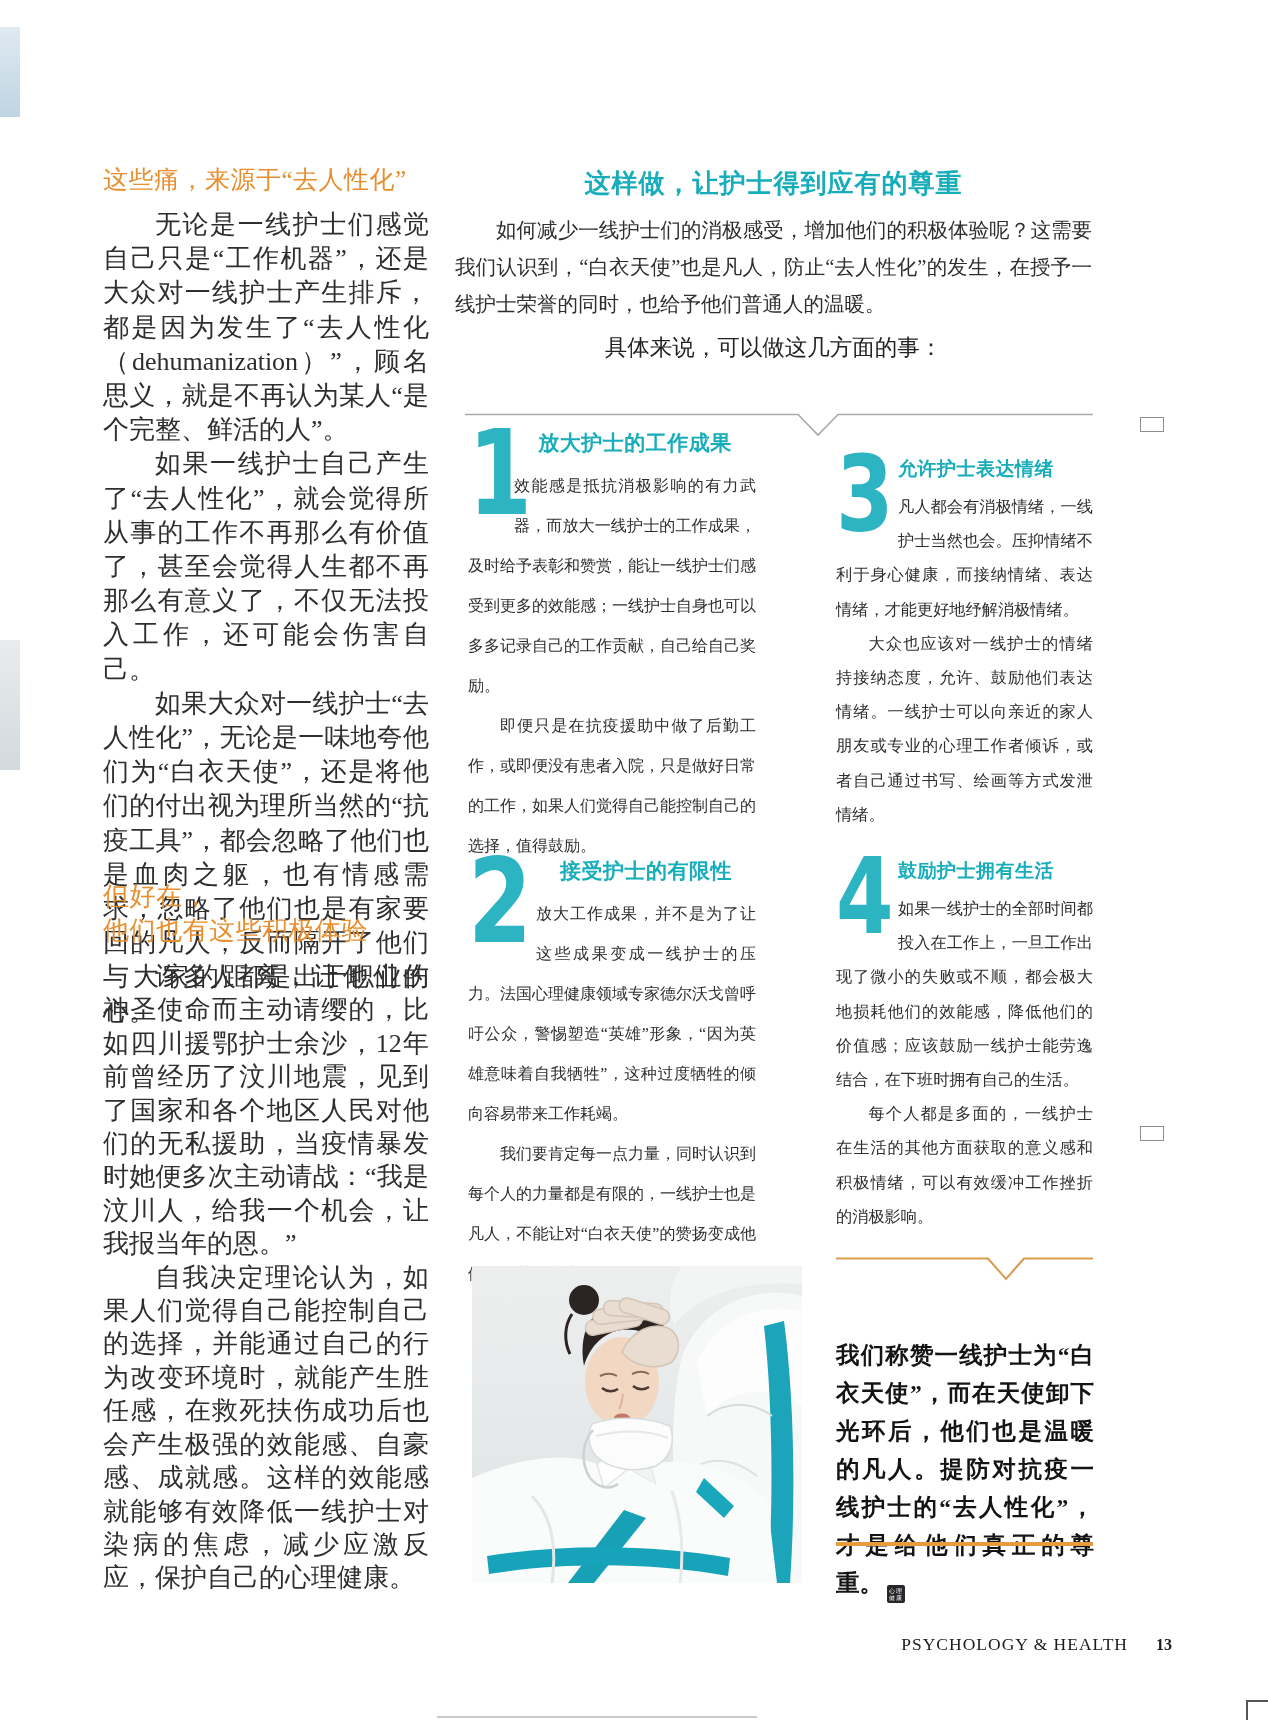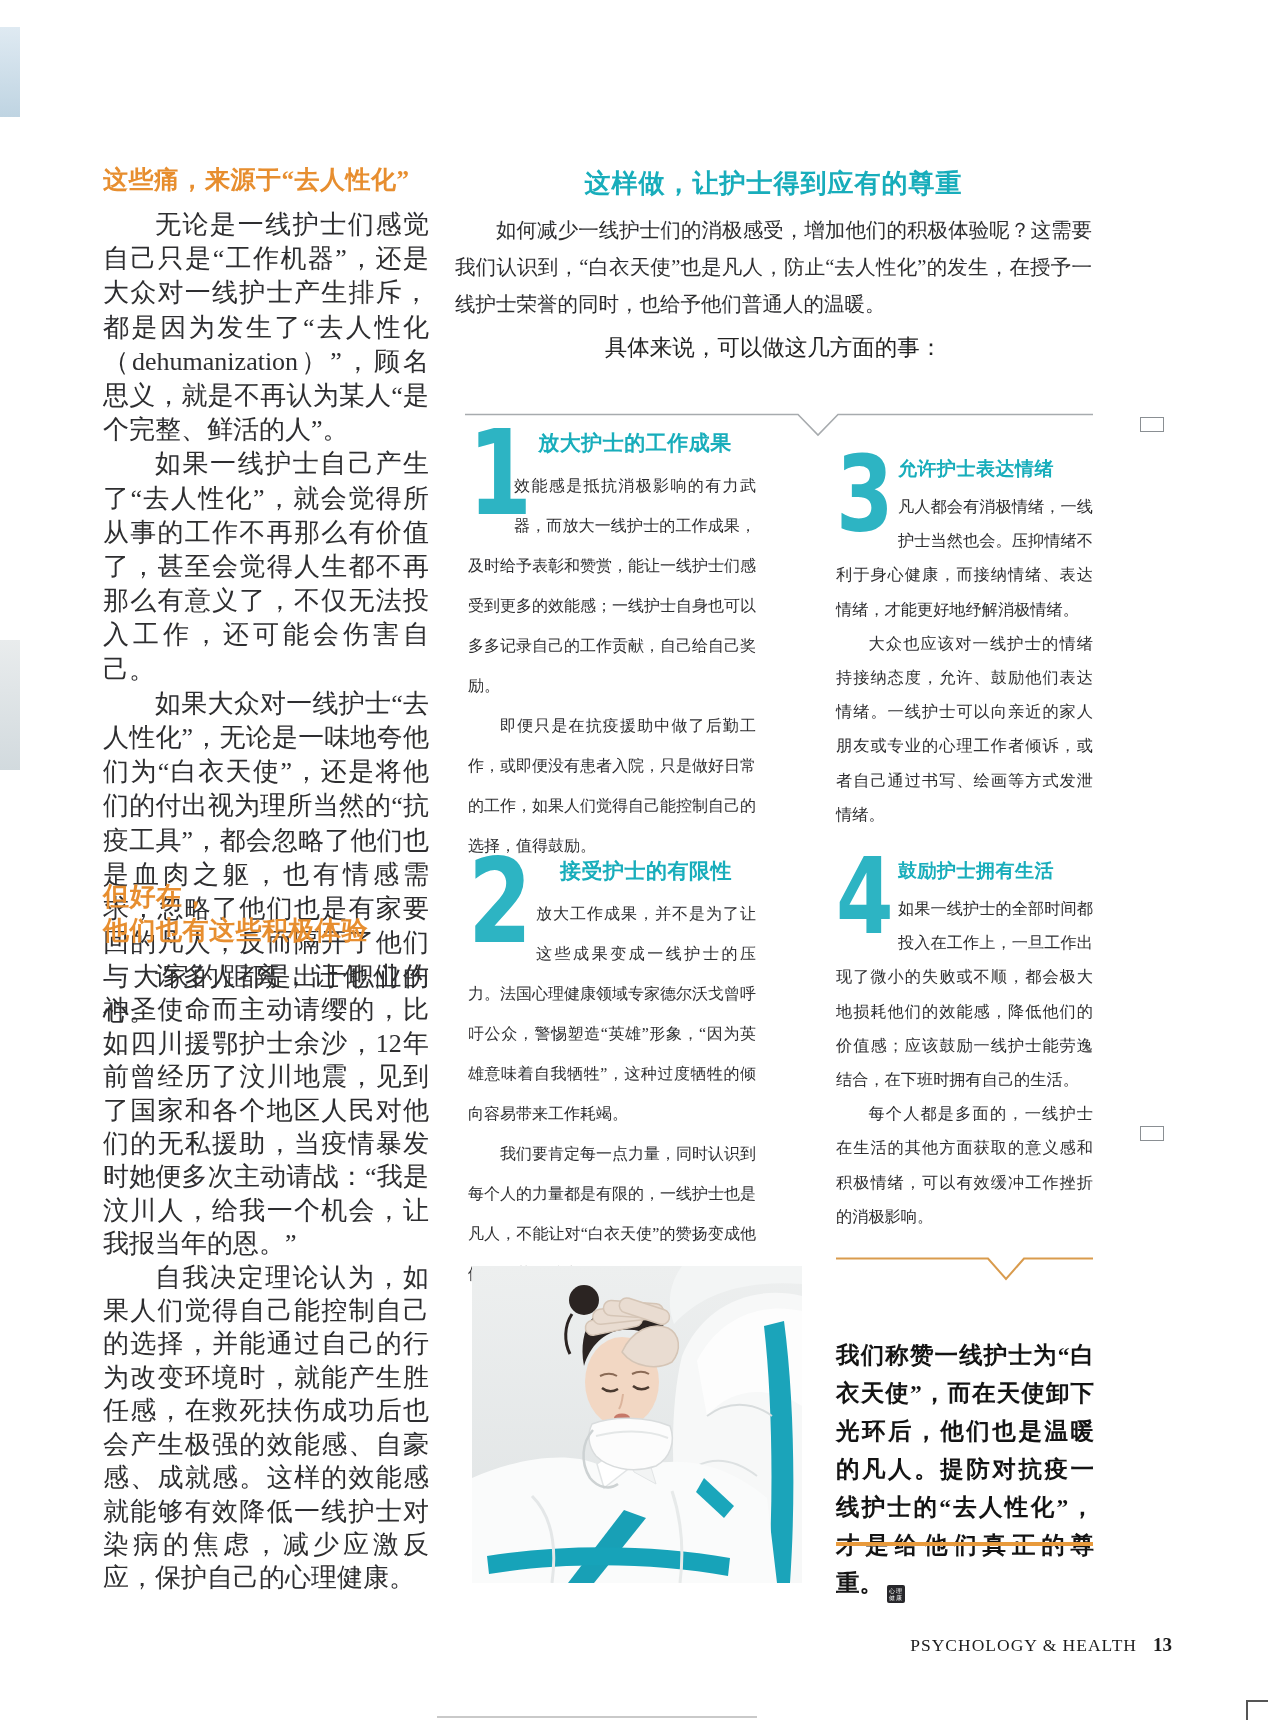--- a/index.html
+++ b/index.html
@@ -20,21 +20,21 @@
   }
   .abs{position:absolute;}
   p{margin:0;text-align:justify;}
   .indent{text-indent:2em;}
   
   .col-left{left:103px;width:326px;}
   .col-left p{font-size:26px;line-height:34.2px;}
   h2.orange{
     margin:0 0 12px 0;color:var(--accent-orange);
     font-family:"Liberation Serif","DejaVu Serif",serif;
-    font-weight:700;font-size:25px;line-height:33px;letter-spacing:.5px;
+    font-weight:400;font-size:25px;line-height:33px;letter-spacing:.5px;
   }
   h2.orange.two-line{font-size:26px;line-height:34px;}
   
   .main-heading{
     left:455px;top:166px;width:637px;text-align:center;
     color:var(--accent-teal);font-weight:700;font-size:26px;letter-spacing:1px;
     font-family:"Liberation Serif","DejaVu Serif",serif;
   }
   .intro{left:455px;top:212px;width:637px;}
   .intro p{font-size:20.5px;line-height:37px;}
@@ -72,21 +72,21 @@
     flex-wrap:wrap;align-content:center;justify-content:center;
   }
   .seal span{font-size:6px;line-height:7px;width:7px;height:7px;display:block;font-weight:400;}
   .orange-rule{left:836px;top:1542px;width:257px;height:4px;background:var(--rule-orange);}
   
   .footer{
     left:890px;top:1634px;width:282px;text-align:right;
     font-size:17.5px;letter-spacing:1px;color:#1c1c1c;
     font-family:"Liberation Serif","DejaVu Serif",serif;
   }
-  .footer b{font-size:19px;margin-left:16px;letter-spacing:0;}
+  .footer b{font-size:16px;margin-left:28px;letter-spacing:0;}
   
   svg.divider{display:block;}
   
   .edge-sliver-1{left:0;top:27px;width:20px;height:90px;background:linear-gradient(180deg,#dfeaf2,#bfd4e2);}
   .edge-sliver-2{left:0;top:640px;width:20px;height:130px;background:linear-gradient(180deg,#e9eced,#d2dade);}
   .print-mark{background:#fff;border:1px solid #8a8f93;}
   .mark-1{left:1140px;top:417px;width:22px;height:13px;}
   .mark-2{left:1140px;top:1126px;width:22px;height:13px;}
   .corner-box{left:1246px;top:1700px;width:26px;height:24px;border:2px solid #555;background:#fff;}
   .bottom-hairline{left:437px;top:1716px;width:320px;height:2px;background:#c9c9c9;}

